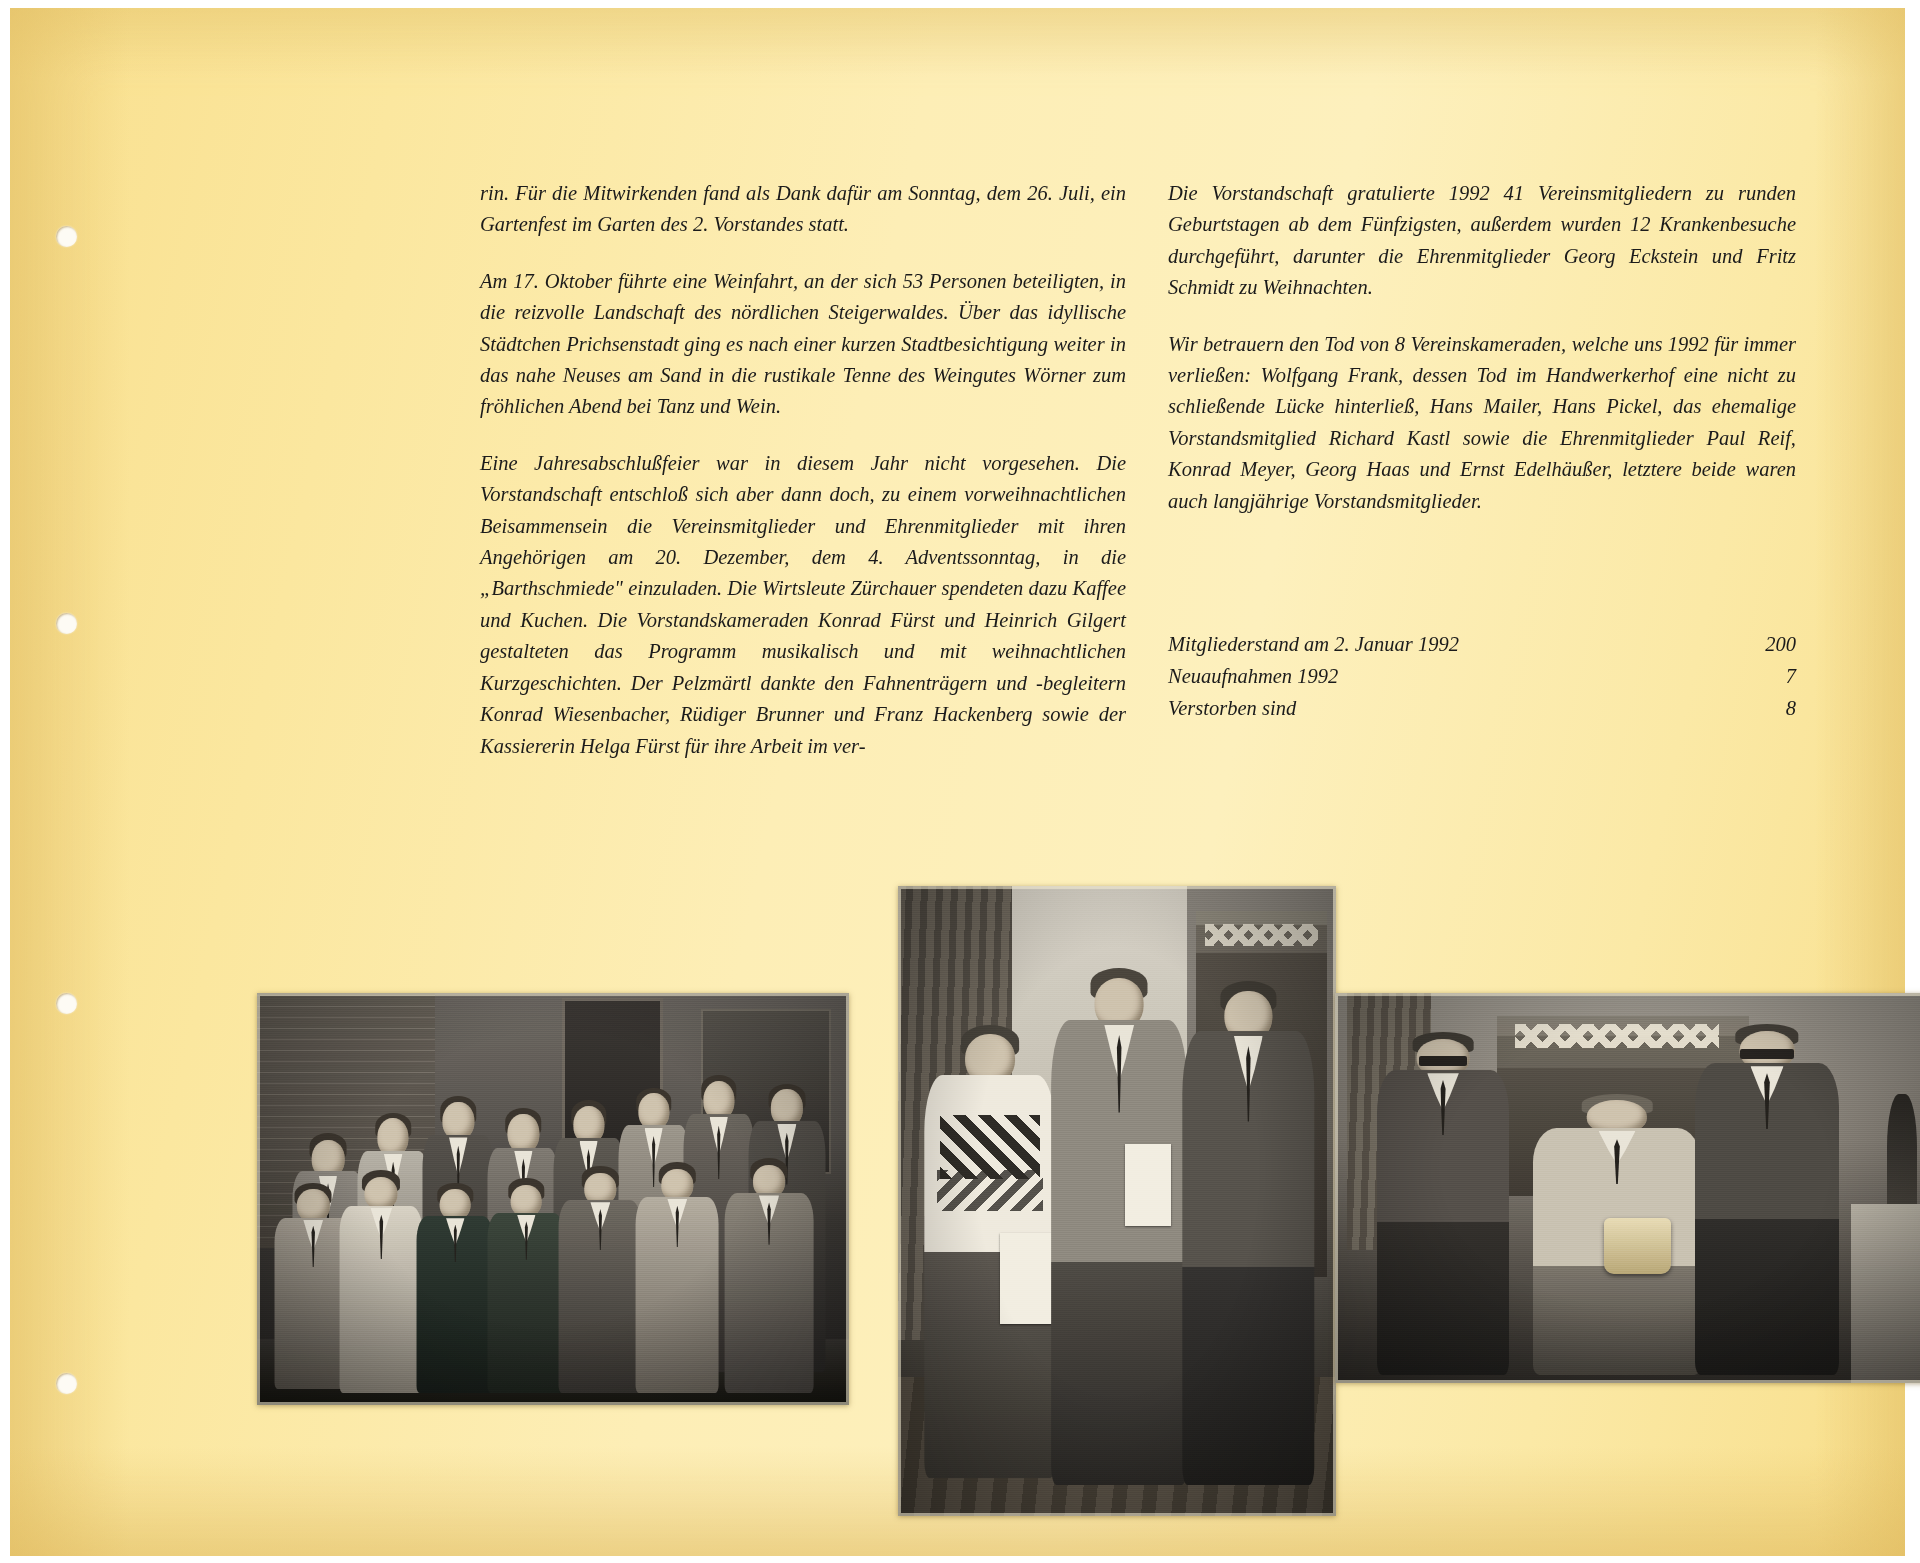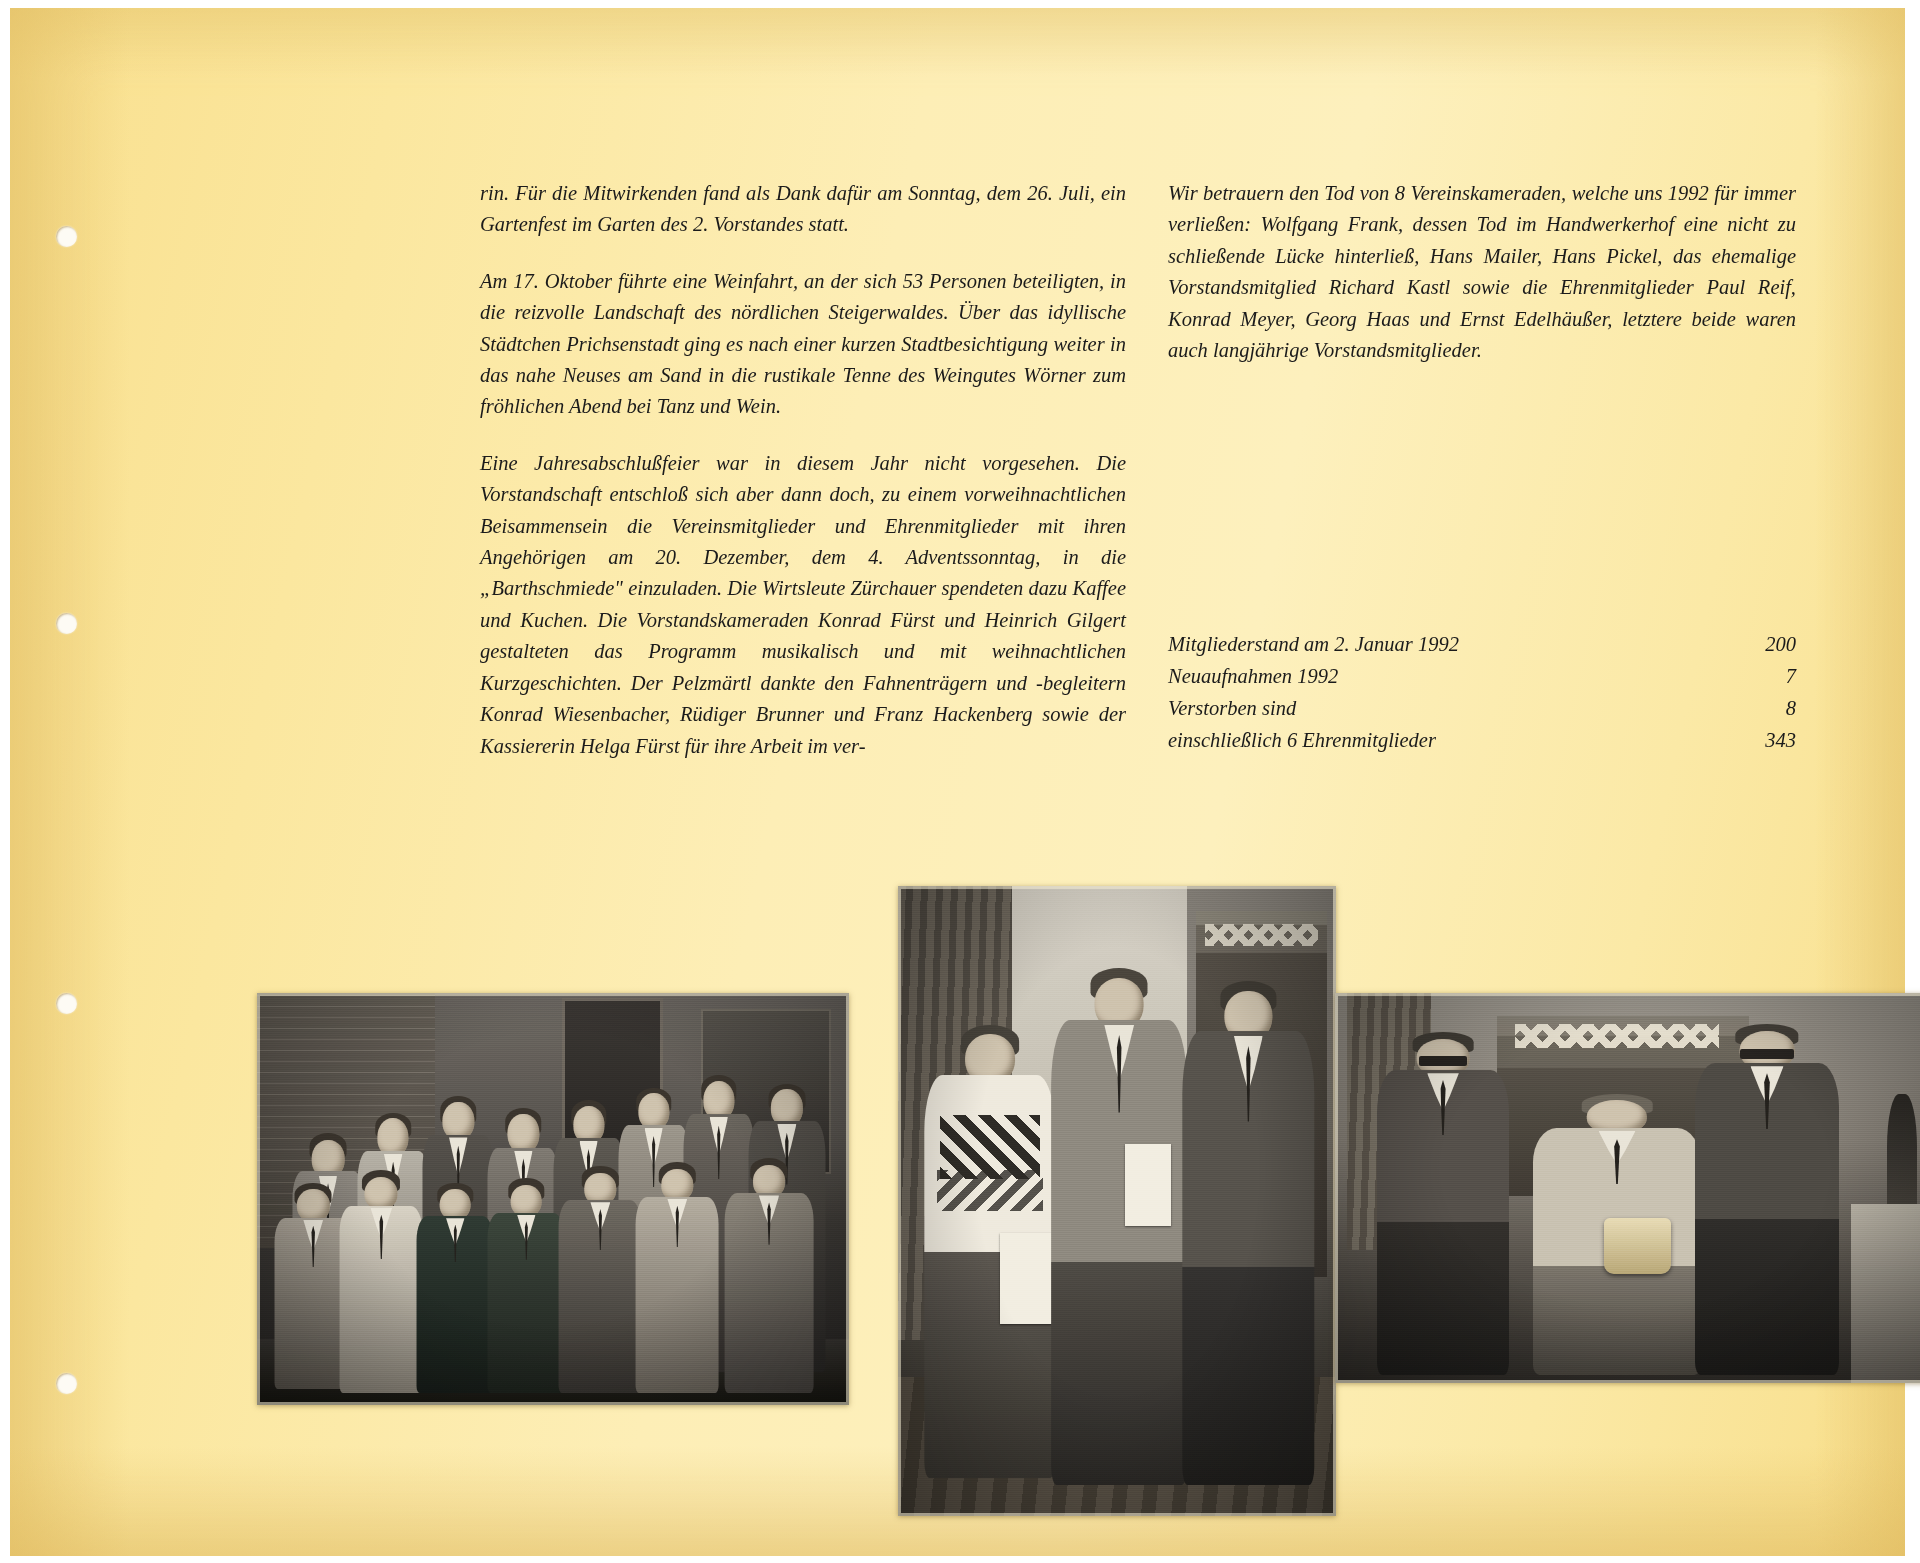--- a/index.html
+++ b/index.html
@@ -300,40 +300,37 @@
     <div class="hole" id="hole3"></div>
     <div class="hole" id="hole4"></div>
 
     <div class="col" id="col-left">
       <p>rin. Für die Mitwirkenden fand als Dank dafür am Sonntag, dem 26. Juli, ein Gartenfest im Garten des 2. Vorstandes statt.</p>
       <p>Am 17. Oktober führte eine Weinfahrt, an der sich 53 Personen beteiligten, in die reizvolle Landschaft des nördlichen Steigerwaldes. Über das idyllische Städtchen Prichsenstadt ging es nach einer kurzen Stadtbesichtigung weiter in das nahe Neuses am Sand in die rustikale Tenne des Weingutes Wörner zum fröhlichen Abend bei Tanz und Wein.</p>
       <p>Eine Jahresabschlußfeier war in diesem Jahr nicht vorgesehen. Die Vorstandschaft entschloß sich aber dann doch, zu einem vorweihnachtlichen Beisammensein die Vereinsmitglieder und Ehrenmitglieder mit ihren Angehörigen am 20. Dezember, dem 4. Adventssonntag, in die „Barthschmiede" einzuladen. Die Wirtsleute Zürchauer spendeten dazu Kaffee und Kuchen. Die Vorstandskameraden Konrad Fürst und Heinrich Gilgert gestalteten das Programm musikalisch und mit weihnachtlichen Kurzgeschichten. Der Pelzmärtl dankte den Fahnenträgern und -begleitern Konrad Wiesenbacher, Rüdiger Brunner und Franz Hackenberg sowie der Kassiererin Helga Fürst für ihre Arbeit im ver-</p>
     </div>
 
     <div class="col" id="col-right">
+      <p>Die Vorstandschaft gratulierte 1992 41 Vereinsmitgliedern zu runden Geburtstagen ab dem Fünfzigsten, außerdem wurden 12 Krankenbesuche durchgeführt, darunter die Ehrenmitglieder Georg Eckstein und Fritz Schmidt zu Weihnachten.</p>
       <p>Wir betrauern den Tod von 8 Vereinskameraden, welche uns 1992 für immer verließen: Wolfgang Frank, dessen Tod im Handwerkerhof eine nicht zu schließende Lücke hinterließ, Hans Mailer, Hans Pickel, das ehemalige Vorstandsmitglied Richard Kastl sowie die Ehrenmitglieder Paul Reif, Konrad Meyer, Georg Haas und Ernst Edelhäußer, letztere beide waren auch langjährige Vorstandsmitglieder.</p>
     </div>
 
     <div id="stats">
       <div class="row">
         <span class="label">Mitgliederstand am 2. Januar 1992</span>
         <span class="value">200</span>
       </div>
       <div class="row">
         <span class="label">Neuaufnahmen 1992</span>
         <span class="value">7</span>
       </div>
       <div class="row">
         <span class="label">Verstorben sind</span>
         <span class="value">8</span>
       </div>
-      <div class="row">
-        <span class="label">einschließlich 6 Ehrenmitglieder</span>
-        <span class="value">343</span>
-      </div>
     </div>
 
     <div class="photo" id="photo-group">
       <div class="inner bg-hall">
         <div class="brick"></div>
         <div class="door"></div>
         <div class="win"></div>
         <div class="floor"></div>
 
         <div class="man" style="left:6%;width:12%;height:58%;">

